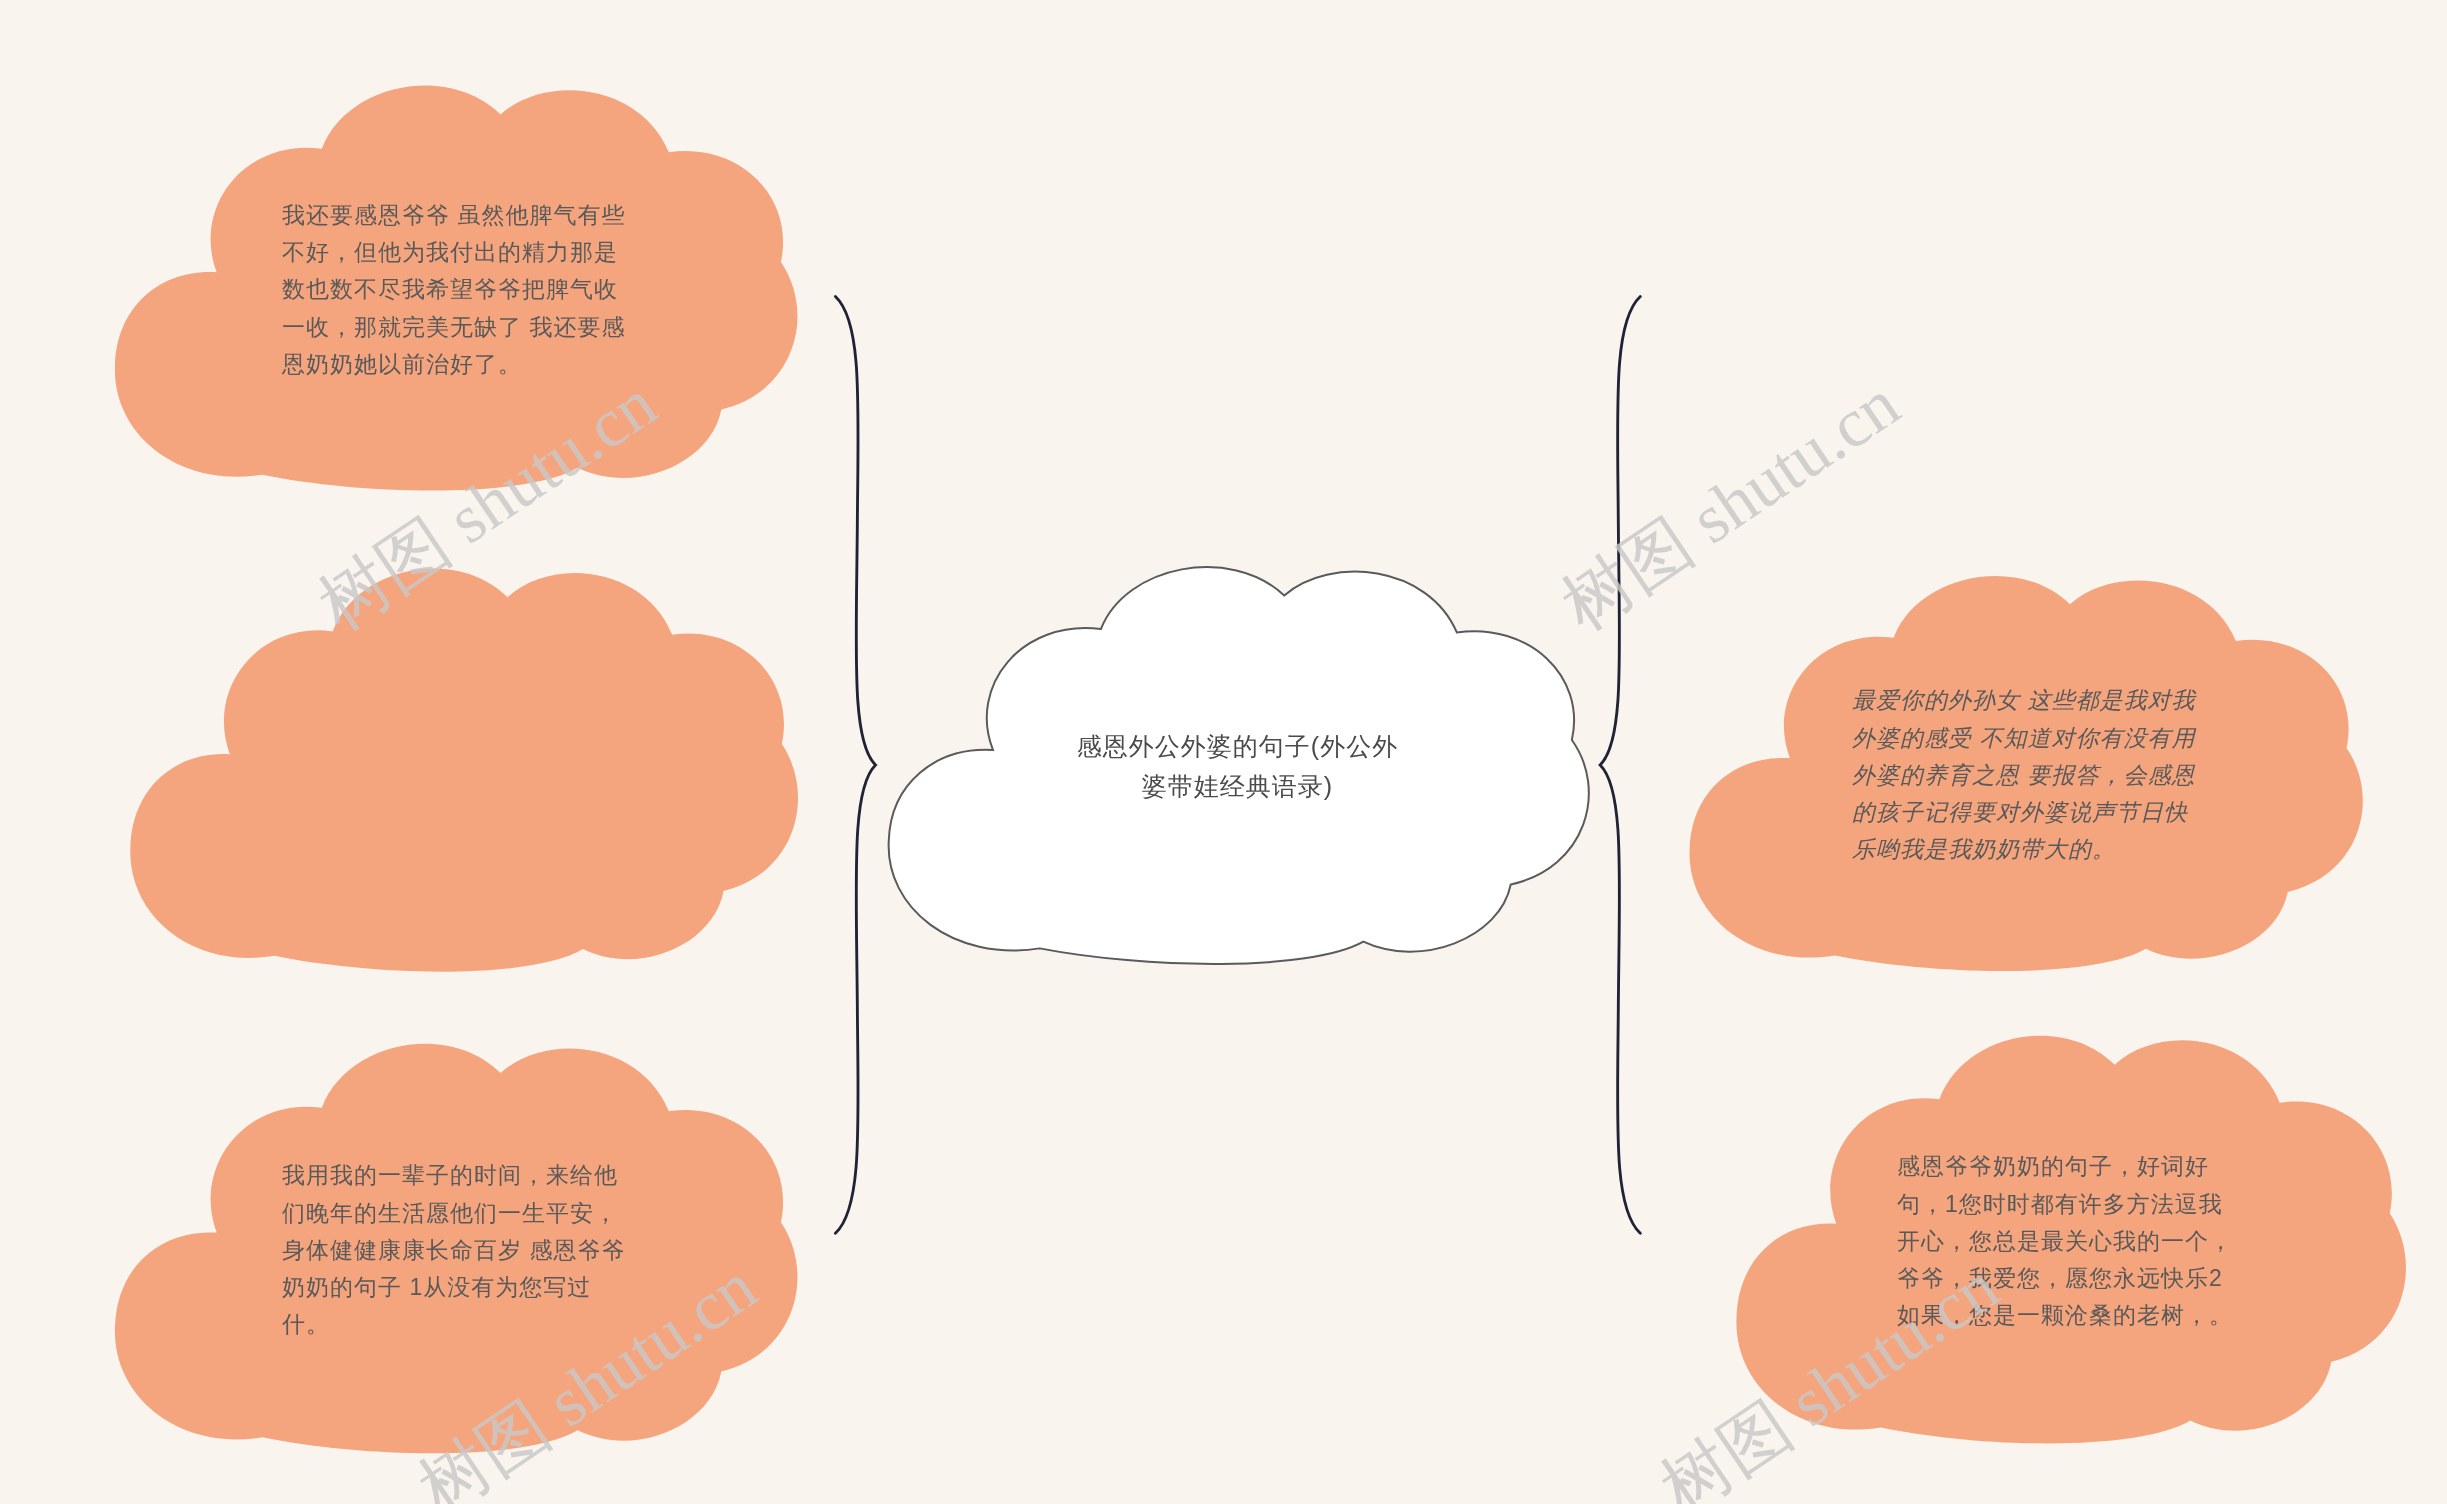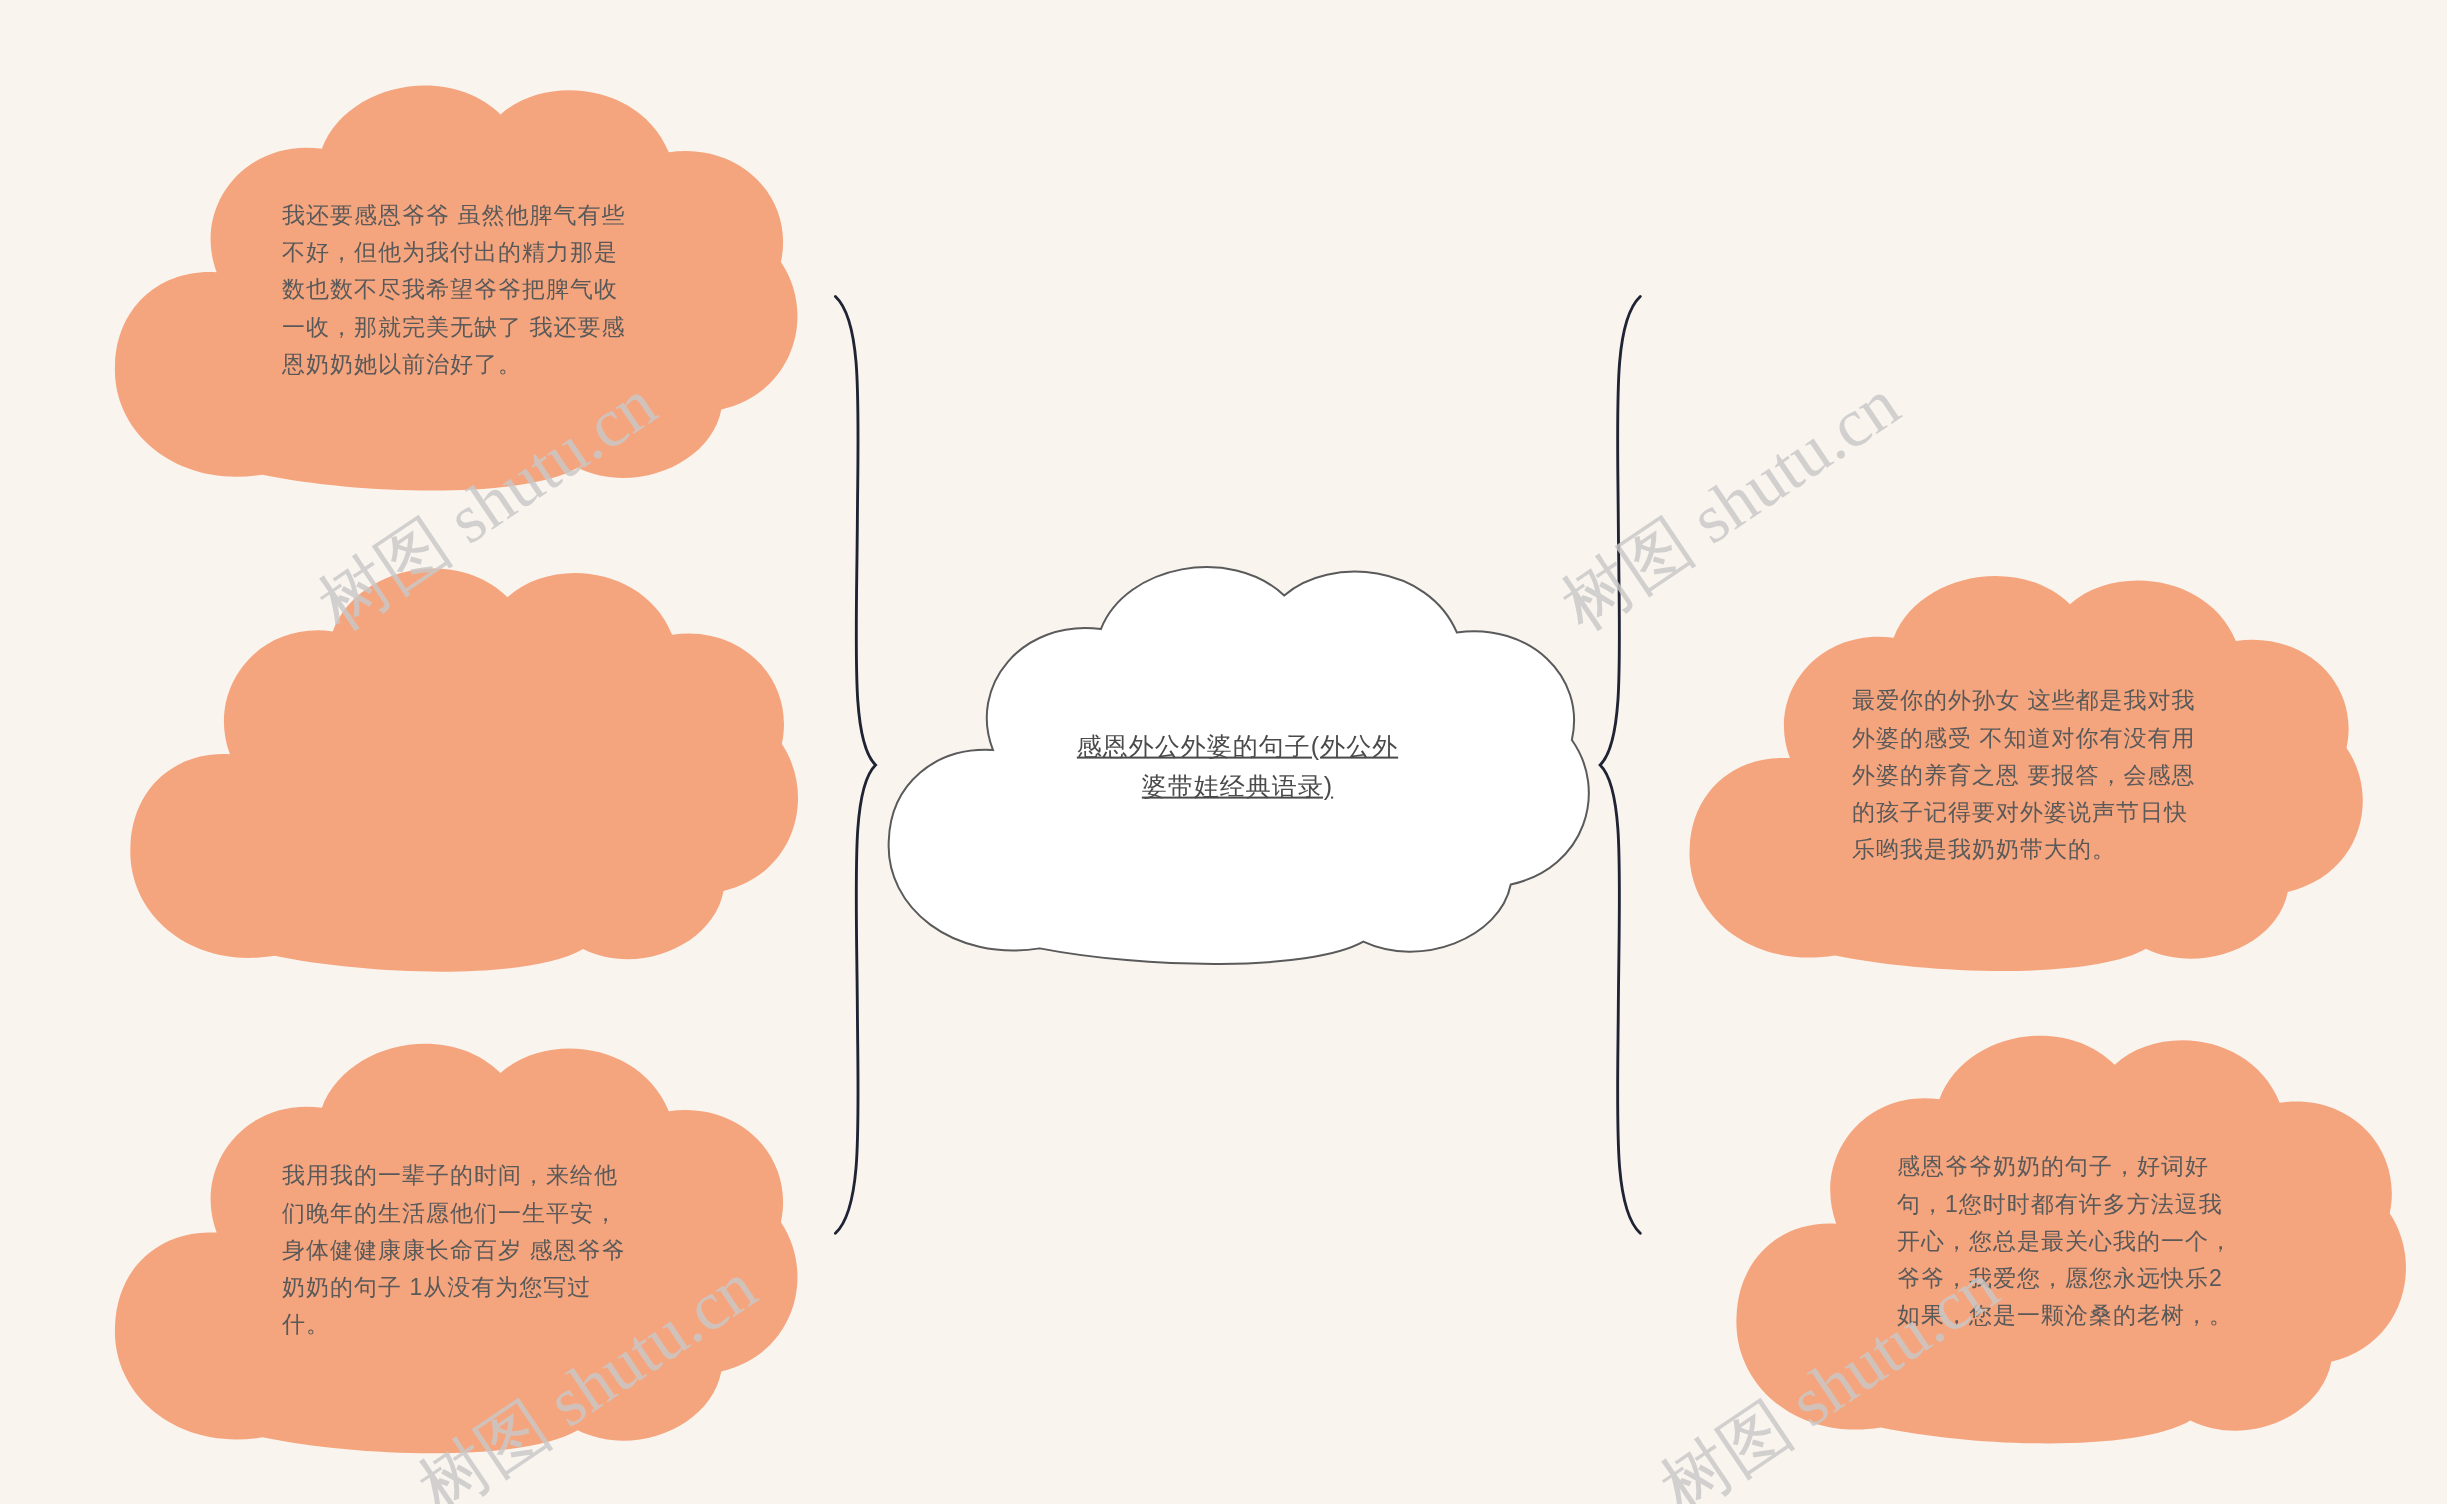--- a/index.html
+++ b/index.html
@@ -23,21 +23,21 @@
   .cloud-orange path{fill:var(--cloud-fill);}
   .cloud-white path{fill:#ffffff;stroke:var(--center-border);stroke-width:2;vector-effect:non-scaling-stroke;}
   .node .node-text{
     position:relative;max-width:346px;
     font-size:23px;line-height:1.62;letter-spacing:1px;
     color:var(--text-color);text-align:left;
     transform:translateY(2%);
   }
   .node.center .node-text{
     max-width:330px;font-size:25px;line-height:1.6;
-    color:var(--center-text);text-align:center;text-decoration:underline;
+    color:var(--center-text);text-align:center;
   }
   .braces{position:absolute;left:0;top:0;width:2447px;height:1505px;pointer-events:none;}
   .braces path{fill:none;stroke:var(--brace-color);stroke-width:3;stroke-linecap:round;}
   .watermark{
     position:absolute;white-space:nowrap;pointer-events:none;
     font-family:"Liberation Serif","DejaVu Serif",serif;
     font-size:69px;color:var(--watermark-color);opacity:.82;
     transform:rotate(-34deg);z-index:5;
   }
 </style>
@@ -72,21 +72,21 @@
   </div>
 
   <div class="node center" style="left:860px;top:545px;width:755px;height:437px;">
     <svg class="cloud cloud-white" viewBox="0 0 420 260" preserveAspectRatio="none" aria-hidden="true">
       <path d="M100,240 C52,248 14,216 16,176 C17,142 42,120 74,122 C60,84 90,44 134,50 C148,12 206,0 236,30 C262,6 316,12 332,52 C372,46 404,78 396,116 C416,146 404,192 362,202 C356,234 312,252 280,236 C250,254 158,252 100,240 Z"></path>
     </svg>
     <div class="node-text">感恩外公外婆的句子(外公外婆带娃经典语录)</div>
   </div>
 
 
-  <div class="node" style="left:1662px;top:554px;width:726px;height:435px;">
+  <div class="node" style="left:1662px;top:554px;width:726px;height:435px;font-style:italic;">
     <svg class="cloud cloud-orange" viewBox="0 0 420 260" preserveAspectRatio="none" aria-hidden="true">
       <path d="M100,240 C52,248 14,216 16,176 C17,142 42,120 74,122 C60,84 90,44 134,50 C148,12 206,0 236,30 C262,6 316,12 332,52 C372,46 404,78 396,116 C416,146 404,192 362,202 C356,234 312,252 280,236 C250,254 158,252 100,240 Z"></path>
     </svg>
     <div class="node-text">最爱你的外孙女 这些都是我对我外婆的感受 不知道对你有没有用 外婆的养育之恩 要报答，会感恩的孩子记得要对外婆说声节日快乐哟我是我奶奶带大的。</div>
   </div>
 
   <div class="node" style="left:1709px;top:1013px;width:722px;height:449px;">
     <svg class="cloud cloud-orange" viewBox="0 0 420 260" preserveAspectRatio="none" aria-hidden="true">
       <path d="M100,240 C52,248 14,216 16,176 C17,142 42,120 74,122 C60,84 90,44 134,50 C148,12 206,0 236,30 C262,6 316,12 332,52 C372,46 404,78 396,116 C416,146 404,192 362,202 C356,234 312,252 280,236 C250,254 158,252 100,240 Z"></path>
     </svg>

